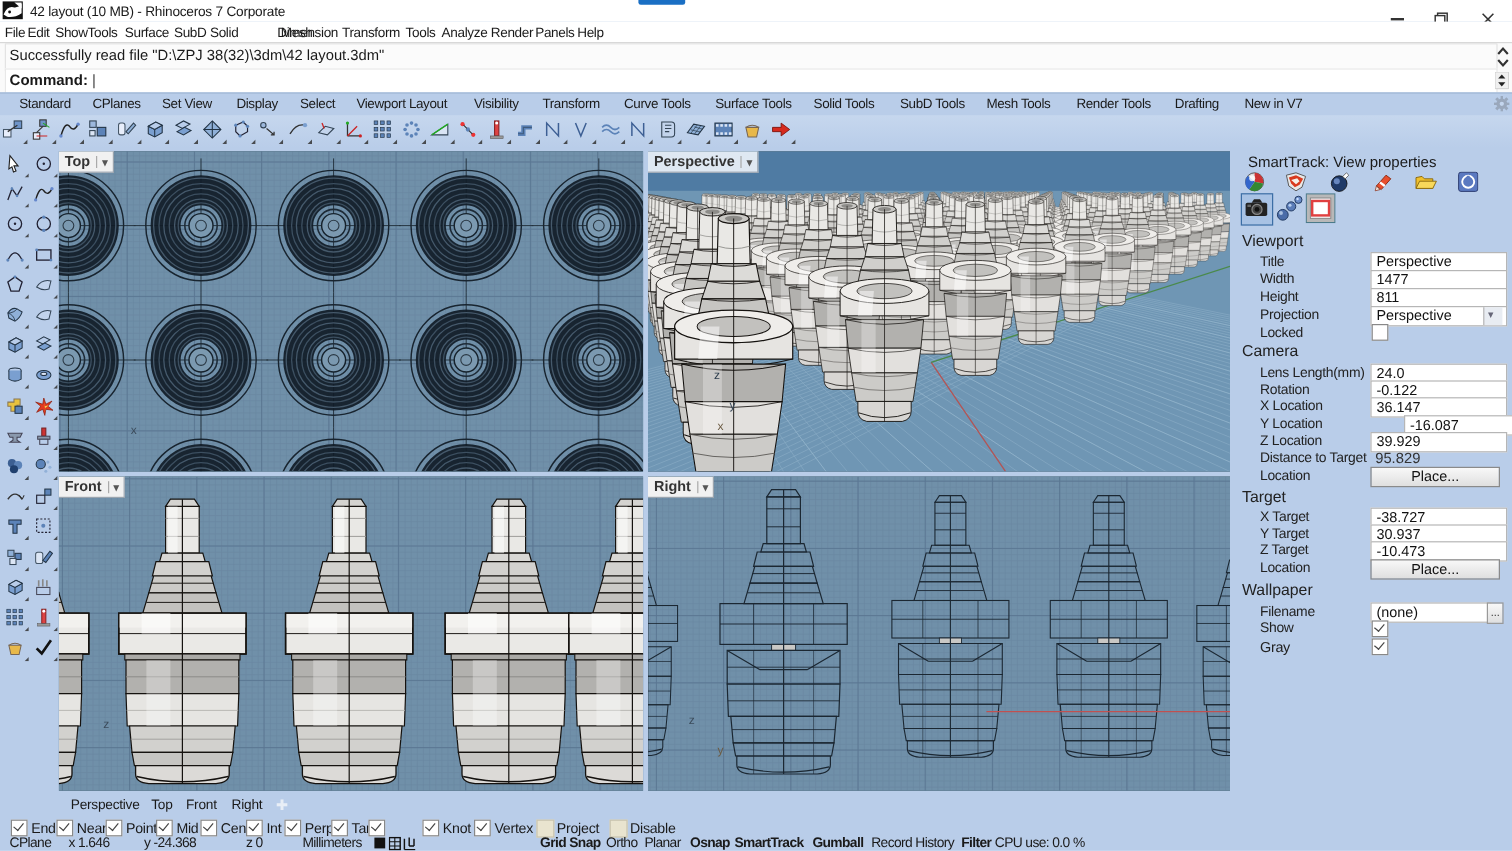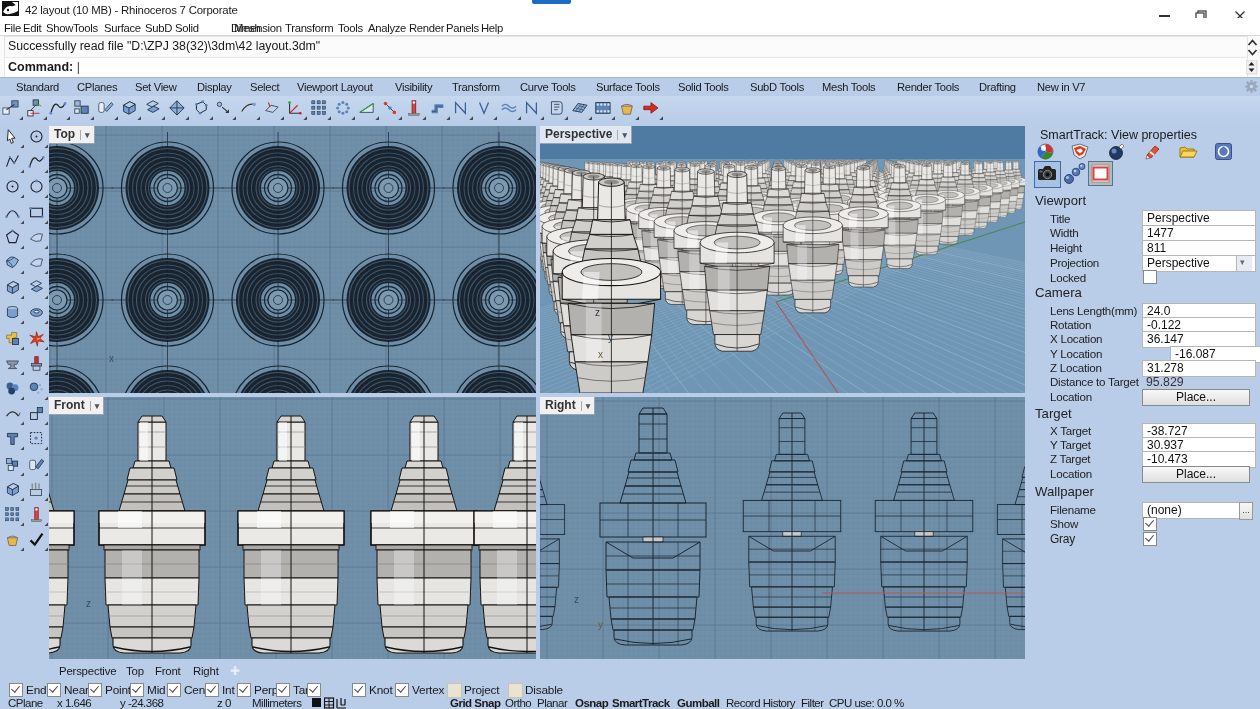--- a/index.html
+++ b/index.html
@@ -1991,30 +1991,30 @@
 <div class="t" style="left:369px;top:683px;font-size:11.8px;letter-spacing:-0.2px;">Knot</div>
 <div class="cb chk" style="left:395px;top:683px;"></div>
 <div class="t" style="left:412px;top:683px;font-size:11.8px;letter-spacing:-0.2px;">Vertex</div>
 <div class="abs" style="left:447px;top:683px;width:13px;height:13px;background:#e9e4cf;border:1px solid #c9c4ae;"></div>
 <div class="t" style="left:464px;top:683px;font-size:11.8px;letter-spacing:-0.2px;">Project</div>
 <div class="abs" style="left:508px;top:683px;width:13px;height:13px;background:#e9e4cf;border:1px solid #c9c4ae;"></div>
 <div class="t" style="left:525px;top:683px;font-size:11.8px;letter-spacing:-0.2px;">Disable</div>
 <div class="t" style="left:8px;top:697px;font-size:11.5px;letter-spacing:-0.5px;font-weight:normal;">CPlane</div>
 <div class="t" style="left:57px;top:697px;font-size:11.5px;letter-spacing:-0.5px;font-weight:normal;">x 1.646</div>
 <div class="t" style="left:120px;top:697px;font-size:11.5px;letter-spacing:-0.5px;font-weight:normal;">y -24.368</div>
-<div class="t" style="left:205px;top:697px;font-size:11.5px;letter-spacing:-0.5px;font-weight:normal;margin-left:12px;">z 0</div>
+<div class="t" style="left:205px;top:697px;font-size:11.5px;letter-spacing:-0.5px;font-weight:normal;">z 0</div>
 <div class="t" style="left:252px;top:697px;font-size:11.5px;letter-spacing:-0.5px;font-weight:normal;">Millimeters</div>
 <div class="t" style="left:450px;top:697px;font-size:11.5px;letter-spacing:-0.5px;font-weight:bold;">Grid Snap</div>
 <div class="t" style="left:505px;top:697px;font-size:11.5px;letter-spacing:-0.5px;font-weight:normal;">Ortho</div>
 <div class="t" style="left:537px;top:697px;font-size:11.5px;letter-spacing:-0.5px;font-weight:normal;">Planar</div>
 <div class="t" style="left:575px;top:697px;font-size:11.5px;letter-spacing:-0.5px;font-weight:bold;">Osnap</div>
 <div class="t" style="left:612px;top:697px;font-size:11.5px;letter-spacing:-0.5px;font-weight:bold;">SmartTrack</div>
 <div class="t" style="left:677px;top:697px;font-size:11.5px;letter-spacing:-0.5px;font-weight:bold;">Gumball</div>
 <div class="t" style="left:726px;top:697px;font-size:11.5px;letter-spacing:-0.5px;font-weight:normal;">Record History</div>
-<div class="t" style="left:801px;top:697px;font-size:11.5px;letter-spacing:-0.5px;font-weight:normal;">Filter</div>
+<div class="t" style="left:801px;top:697px;font-size:11.5px;letter-spacing:-0.5px;font-weight:bold;">Filter</div>
 <div class="t" style="left:829px;top:697px;font-size:11.5px;letter-spacing:-0.5px;font-weight:normal;">CPU use: 0.0 %</div>
 <div class="abs" style="left:312px;top:698px;width:9px;height:9px;background:#111;"></div>
 <svg class="abs" style="left:324px;top:697px" width="24" height="12" viewBox="0 0 24 12">
 <rect x="0.5" y="1" width="9" height="10" fill="none" stroke="#111" stroke-width="1.2"></rect>
 <path d="M0.5 4.5 L9.5 4.5 M0.5 8 L9.5 8 M5 1 L5 11" stroke="#111" stroke-width="0.9"></path>
 <path d="M13 2 L13 11 M13 11 L22 11 M17 1 L17 8 M21 2 L21 8 M17 8 L21 8" stroke="#111" stroke-width="1.2" fill="none"></path>
 </svg>
 <div class="t" style="left:1040px;top:128px;font-size:12.5px;">SmartTrack: View properties</div>
 
 <svg class="abs" style="left:1037px;top:143px" width="17" height="17" viewBox="0 0 17 17">
@@ -2087,21 +2087,21 @@
 <div class="t" style="left:1035px;top:285px;font-size:13.2px;color:#222;">Camera</div>
 <div class="t" style="left:1050px;top:304px;font-size:11.6px;letter-spacing:-0.25px;color:#222;">Lens Length(mm)</div>
 <div class="field" style="left:1142px;top:303px;width:108px;height:15px;">24.0</div>
 <div class="t" style="left:1050px;top:318px;font-size:11.6px;letter-spacing:-0.25px;color:#222;">Rotation</div>
 <div class="field" style="left:1142px;top:317px;width:108px;height:15px;">-0.122</div>
 <div class="t" style="left:1050px;top:332px;font-size:11.6px;letter-spacing:-0.25px;color:#222;">X Location</div>
 <div class="field" style="left:1142px;top:331px;width:108px;height:15px;">36.147</div>
 <div class="t" style="left:1050px;top:347px;font-size:11.6px;letter-spacing:-0.25px;color:#222;">Y Location</div>
 <div class="field" style="left:1170px;top:346px;width:108px;height:15px;">-16.087</div>
 <div class="t" style="left:1050px;top:361px;font-size:11.6px;letter-spacing:-0.25px;color:#222;">Z Location</div>
-<div class="field" style="left:1142px;top:360px;width:108px;height:15px;">31.278</div>
+<div class="field" style="left:1142px;top:360px;width:108px;height:15px;">39.929</div>
 <div class="t" style="left:1050px;top:375px;font-size:11.6px;letter-spacing:-0.25px;color:#222;">Distance to Target</div>
 <div class="t" style="left:1146px;top:375px;font-size:12.3px;color:#333;">95.829</div>
 <div class="t" style="left:1050px;top:390px;font-size:11.6px;letter-spacing:-0.25px;color:#222;">Location</div>
 <div class="abs" style="left:1142px;top:389px;width:106px;height:15px;background:linear-gradient(#f8f8f8,#dfdfdf);border:1px solid #8a8a8a;text-align:center;font-size:12px;color:#111;line-height:15px;">Place...</div>
 <div class="t" style="left:1035px;top:406px;font-size:13.2px;color:#222;">Target</div>
 <div class="t" style="left:1050px;top:424px;font-size:11.6px;letter-spacing:-0.25px;color:#222;">X Target</div>
 <div class="field" style="left:1142px;top:423px;width:108px;height:15px;">-38.727</div>
 <div class="t" style="left:1050px;top:438px;font-size:11.6px;letter-spacing:-0.25px;color:#222;">Y Target</div>
 <div class="field" style="left:1142px;top:437px;width:108px;height:15px;">30.937</div>
 <div class="t" style="left:1050px;top:452px;font-size:11.6px;letter-spacing:-0.25px;color:#222;">Z Target</div>

